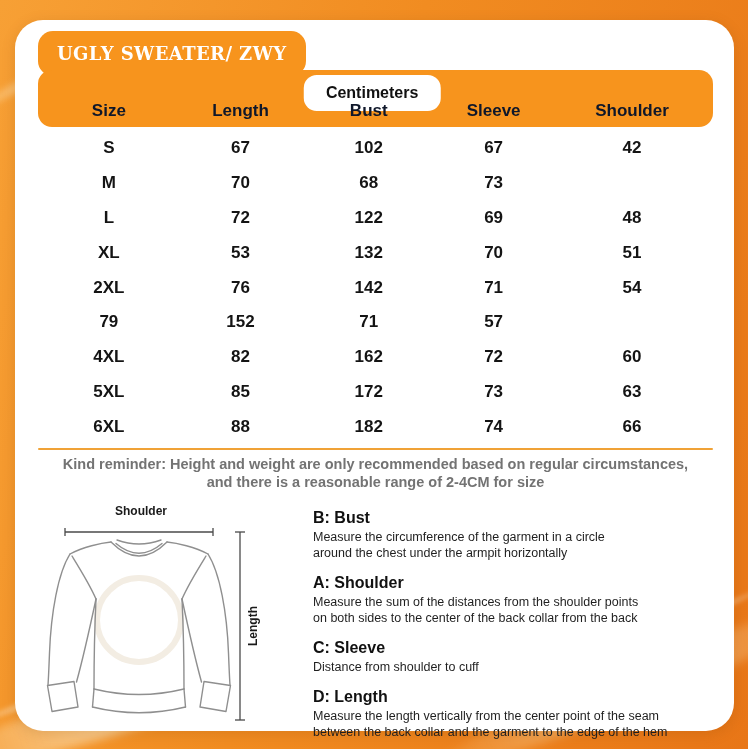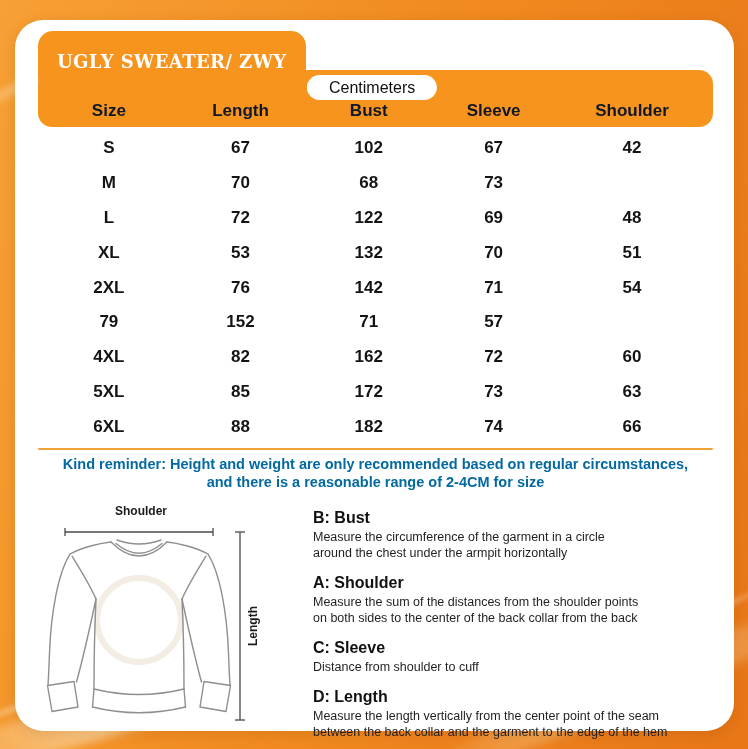--- a/index.html
+++ b/index.html
@@ -20,42 +20,42 @@
     background:linear-gradient(90deg,rgba(255,248,225,0),rgba(255,248,225,.85),rgba(255,248,225,0));filter:blur(2px);}
   .streak.s5{left:-70px;top:70px;width:220px;height:10px;transform:rotate(-28deg);
     background:linear-gradient(90deg,rgba(255,240,205,0),rgba(255,240,205,.5),rgba(255,240,205,0));filter:blur(3px);}
 
   .card{
     position:absolute;left:15px;top:20px;width:719px;height:711px;
     background:#ffffff;border-radius:28px;box-shadow:0 3px 14px rgba(120,60,0,.18);
   }
   .title-pill{
     position:absolute;left:23px;top:11px;height:29px;display:flex;align-items:center;
-    background:var(--accent,#F7941D);border-radius:15px;padding:16px 19px;
+    background:var(--accent,#F7941D);border-radius:15px;padding:8px 19px;
     font-family:"DejaVu Serif",serif;font-weight:bold;font-size:18px;color:#fff;letter-spacing:.4px;
   }
   .thead{
     position:absolute;left:23px;top:50px;width:675px;height:57px;
     background:var(--accent,#F7941D);border-radius:14px;
   }
   .cm-pill{
     position:absolute;top:5px;left:49.5%;transform:translateX(-50%);
-    background:#fff;border-radius:13px;height:25px;padding:0 22px;display:flex;align-items:center;
-    font-weight:normal;font-size:16px;color:#111;
+    background:#fff;border-radius:13px;height:36px;padding:0 22px;display:flex;align-items:center;
+    font-weight:bold;font-size:16px;color:#111;
   }
   .cols{display:grid;grid-template-columns:21% 18% 20% 17% 24%;}
   .thead .cols{position:absolute;left:0;bottom:6px;width:100%;}
   .th{text-align:center;font-weight:bold;font-size:17px;color:#0f172a;}
   .tbody{position:absolute;left:23px;top:107px;width:675px;padding-top:4px;}
   .tr{height:34.8px;align-items:center;}
   .td{text-align:center;font-weight:bold;font-size:17px;color:#141414;}
   .divider{position:absolute;left:23px;top:428px;width:675px;height:2px;background:var(--divider,#F0A236);border-radius:1px;}
   .reminder{
     position:absolute;left:23px;top:436px;width:675px;text-align:center;
-    font-weight:bold;font-size:14.5px;line-height:1.22;white-space:pre-line;color:#0369a1;
+    font-weight:bold;font-size:14.5px;line-height:1.22;white-space:pre-line;color:#737373;
   }
   
   .diagram{position:absolute;left:28px;top:486px;width:250px;height:227px;}
   .shoulder-label{position:absolute;left:0;top:-2px;width:196px;text-align:center;
     font-size:12px;font-weight:600;color:#1a1a1a;}
   .diagram svg{position:absolute;left:2px;top:22px;}
   .length-label-wrap{position:absolute;left:196px;top:22px;width:28px;height:196px;
     display:flex;align-items:center;justify-content:center;}
   .length-label-wrap span{transform:rotate(-90deg);white-space:nowrap;font-size:12px;font-weight:600;color:#1a1a1a;}
   

